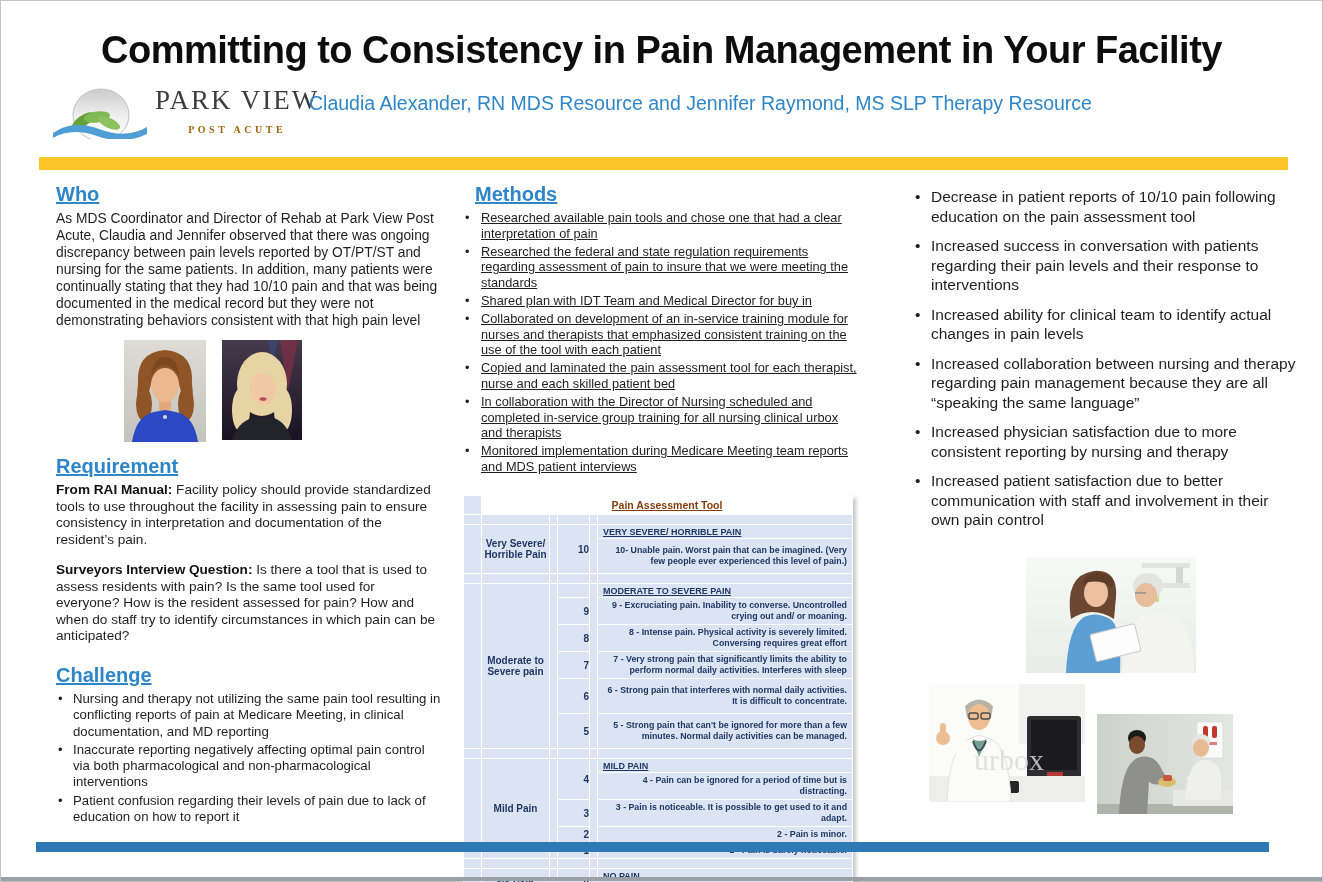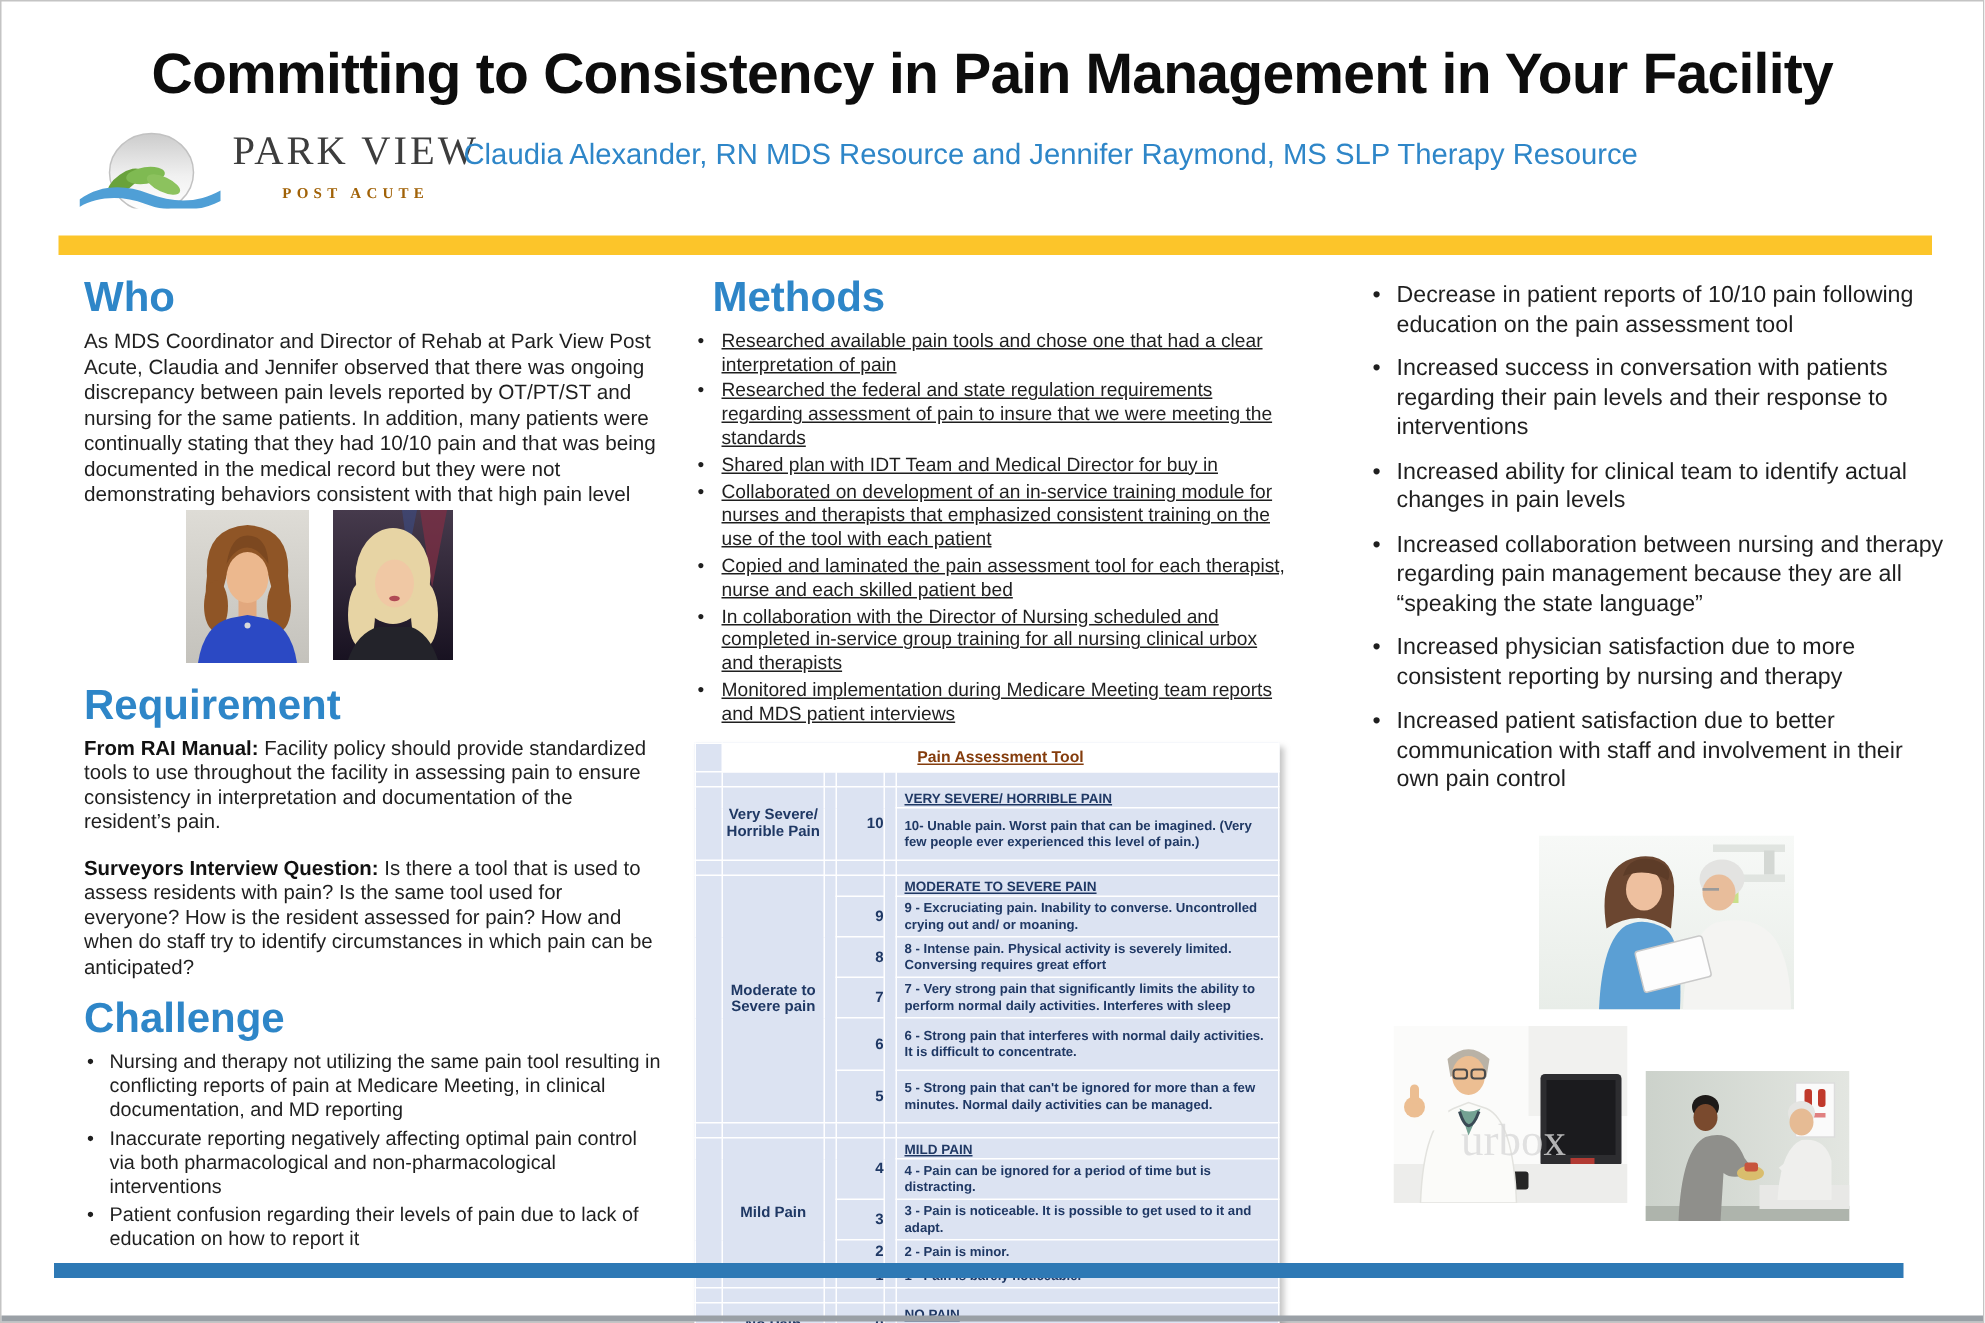--- a/index.html
+++ b/index.html
@@ -14,21 +14,21 @@
   .logo-sub{font-family:"Liberation Serif","DejaVu Serif",serif;font-size:10px;font-weight:bold;color:#a16207;letter-spacing:3.5px;margin-top:8px;}
   .authors{position:absolute;left:308px;top:91px;font-size:19.5px;color:#2e86c8;}
   .yellow-bar{position:absolute;left:38px;top:156px;width:1249px;height:13px;background:#fcc52a;}
   .blue-bar{position:absolute;left:35px;top:841px;width:1233px;height:10px;background:#2e79b5;}
 
   .col{position:absolute;top:182px;}
   .col1{left:55px;width:386px;height:660px;}
   .col2{left:460px;width:398px;height:660px;}
   .col3{left:908px;width:392px;height:660px;}
   .sec{position:absolute;left:0;width:100%;}
-  h2{margin:0 0 5px 0;font-size:28px;font-weight:bold;color:#2e86c8;line-height:1.1;}
+  h2{margin:0 0 5px 0;font-size:20px;font-weight:bold;color:#2e86c8;line-height:1.1;text-decoration:underline;}
 
   .who-body{font-size:13.8px;line-height:17px;}
   .who-photos{position:absolute;top:157px;left:68px;display:flex;gap:16px;}
   .headshot{display:block;}
 
   .req-p{font-size:13.6px;line-height:16.5px;margin:0 0 14px 0;}
   .req-p b{color:#111;}
 
   ul.blist{list-style:none;margin:2px 0 0 0;padding:0;}
   ul.blist li{position:relative;padding-left:17px;margin:0 0 2px 0;font-size:13.2px;line-height:16.3px;}
@@ -44,21 +44,21 @@
   ul.clist li::before{content:"•";position:absolute;left:6px;top:0;}
 
   
   .pain-table{position:absolute;top:284px;left:2px;width:390px;border-collapse:collapse;background:#dce3f2;box-shadow:3px 3px 4px rgba(110,110,110,.4);table-layout:fixed;margin-top:28px;}
   .pain-table td{border:1.5px solid #ffffff;font-weight:bold;color:#1f3864;vertical-align:middle;}
   .pain-table .t-title{background:#ffffff;color:#843c0c;text-align:center;font-size:10.5px;text-decoration:underline;height:16px;}
   .pain-table .sp{height:9px;padding:0;}
   .pain-table .label{font-size:10px;text-align:center;padding:1px 2px;}
   .pain-table .num{font-size:10px;text-align:right;padding:0;}
   .pain-table .desc-h{font-size:9px;text-decoration:underline;padding:2px 5px 0 5px;line-height:11px;}
-  .pain-table .desc{font-size:8.8px;line-height:11px;padding:2px 5px;}
+  .pain-table .desc{font-size:8.8px;line-height:11px;padding:2px 5px;text-align:right;}
   .pain-table .desc.tall{padding:6px 5px;}
 
   .c-photos{position:absolute;top:374px;left:0;width:392px;height:280px;font-family:Liberation Serif, serif;}
   .c-photos svg{position:absolute;}
   .ph-nurse{left:117px;top:0;}
   .ph-doctor{left:20px;top:127px;}
   .ph-therapy{left:188px;top:157px;}
 </style>
 </head>
 <body>
@@ -294,21 +294,21 @@
       </table>
   </div>
 
   <div class="col col3">
 
     <div class="sec" style="top:0;">
       <ul class="clist">
         <li>Decrease in patient reports of 10/10 pain following education on the pain assessment tool</li>
         <li>Increased success in conversation with patients regarding their pain levels and their response to interventions</li>
         <li>Increased ability for clinical team to identify actual changes in pain levels</li>
-        <li>Increased collaboration between nursing and therapy regarding pain management because they are all “speaking the state language”</li>
+        <li>Increased collaboration between nursing and therapy regarding pain management because they are all “speaking the same language”</li>
         <li>Increased physician satisfaction due to more consistent reporting by nursing and therapy</li>
         <li>Increased patient satisfaction due to better communication with staff and involvement in their own pain control</li>
       </ul>
     </div>
 
     <div class="c-photos">
       <svg class="ph-nurse" width="170" height="116" viewBox="0 0 170 116">
         <defs>
             <linearGradient id="gnu" x1="0" y1="0" x2="0" y2="1">
               <stop offset="0" stop-color="#f7f9f7"></stop>

